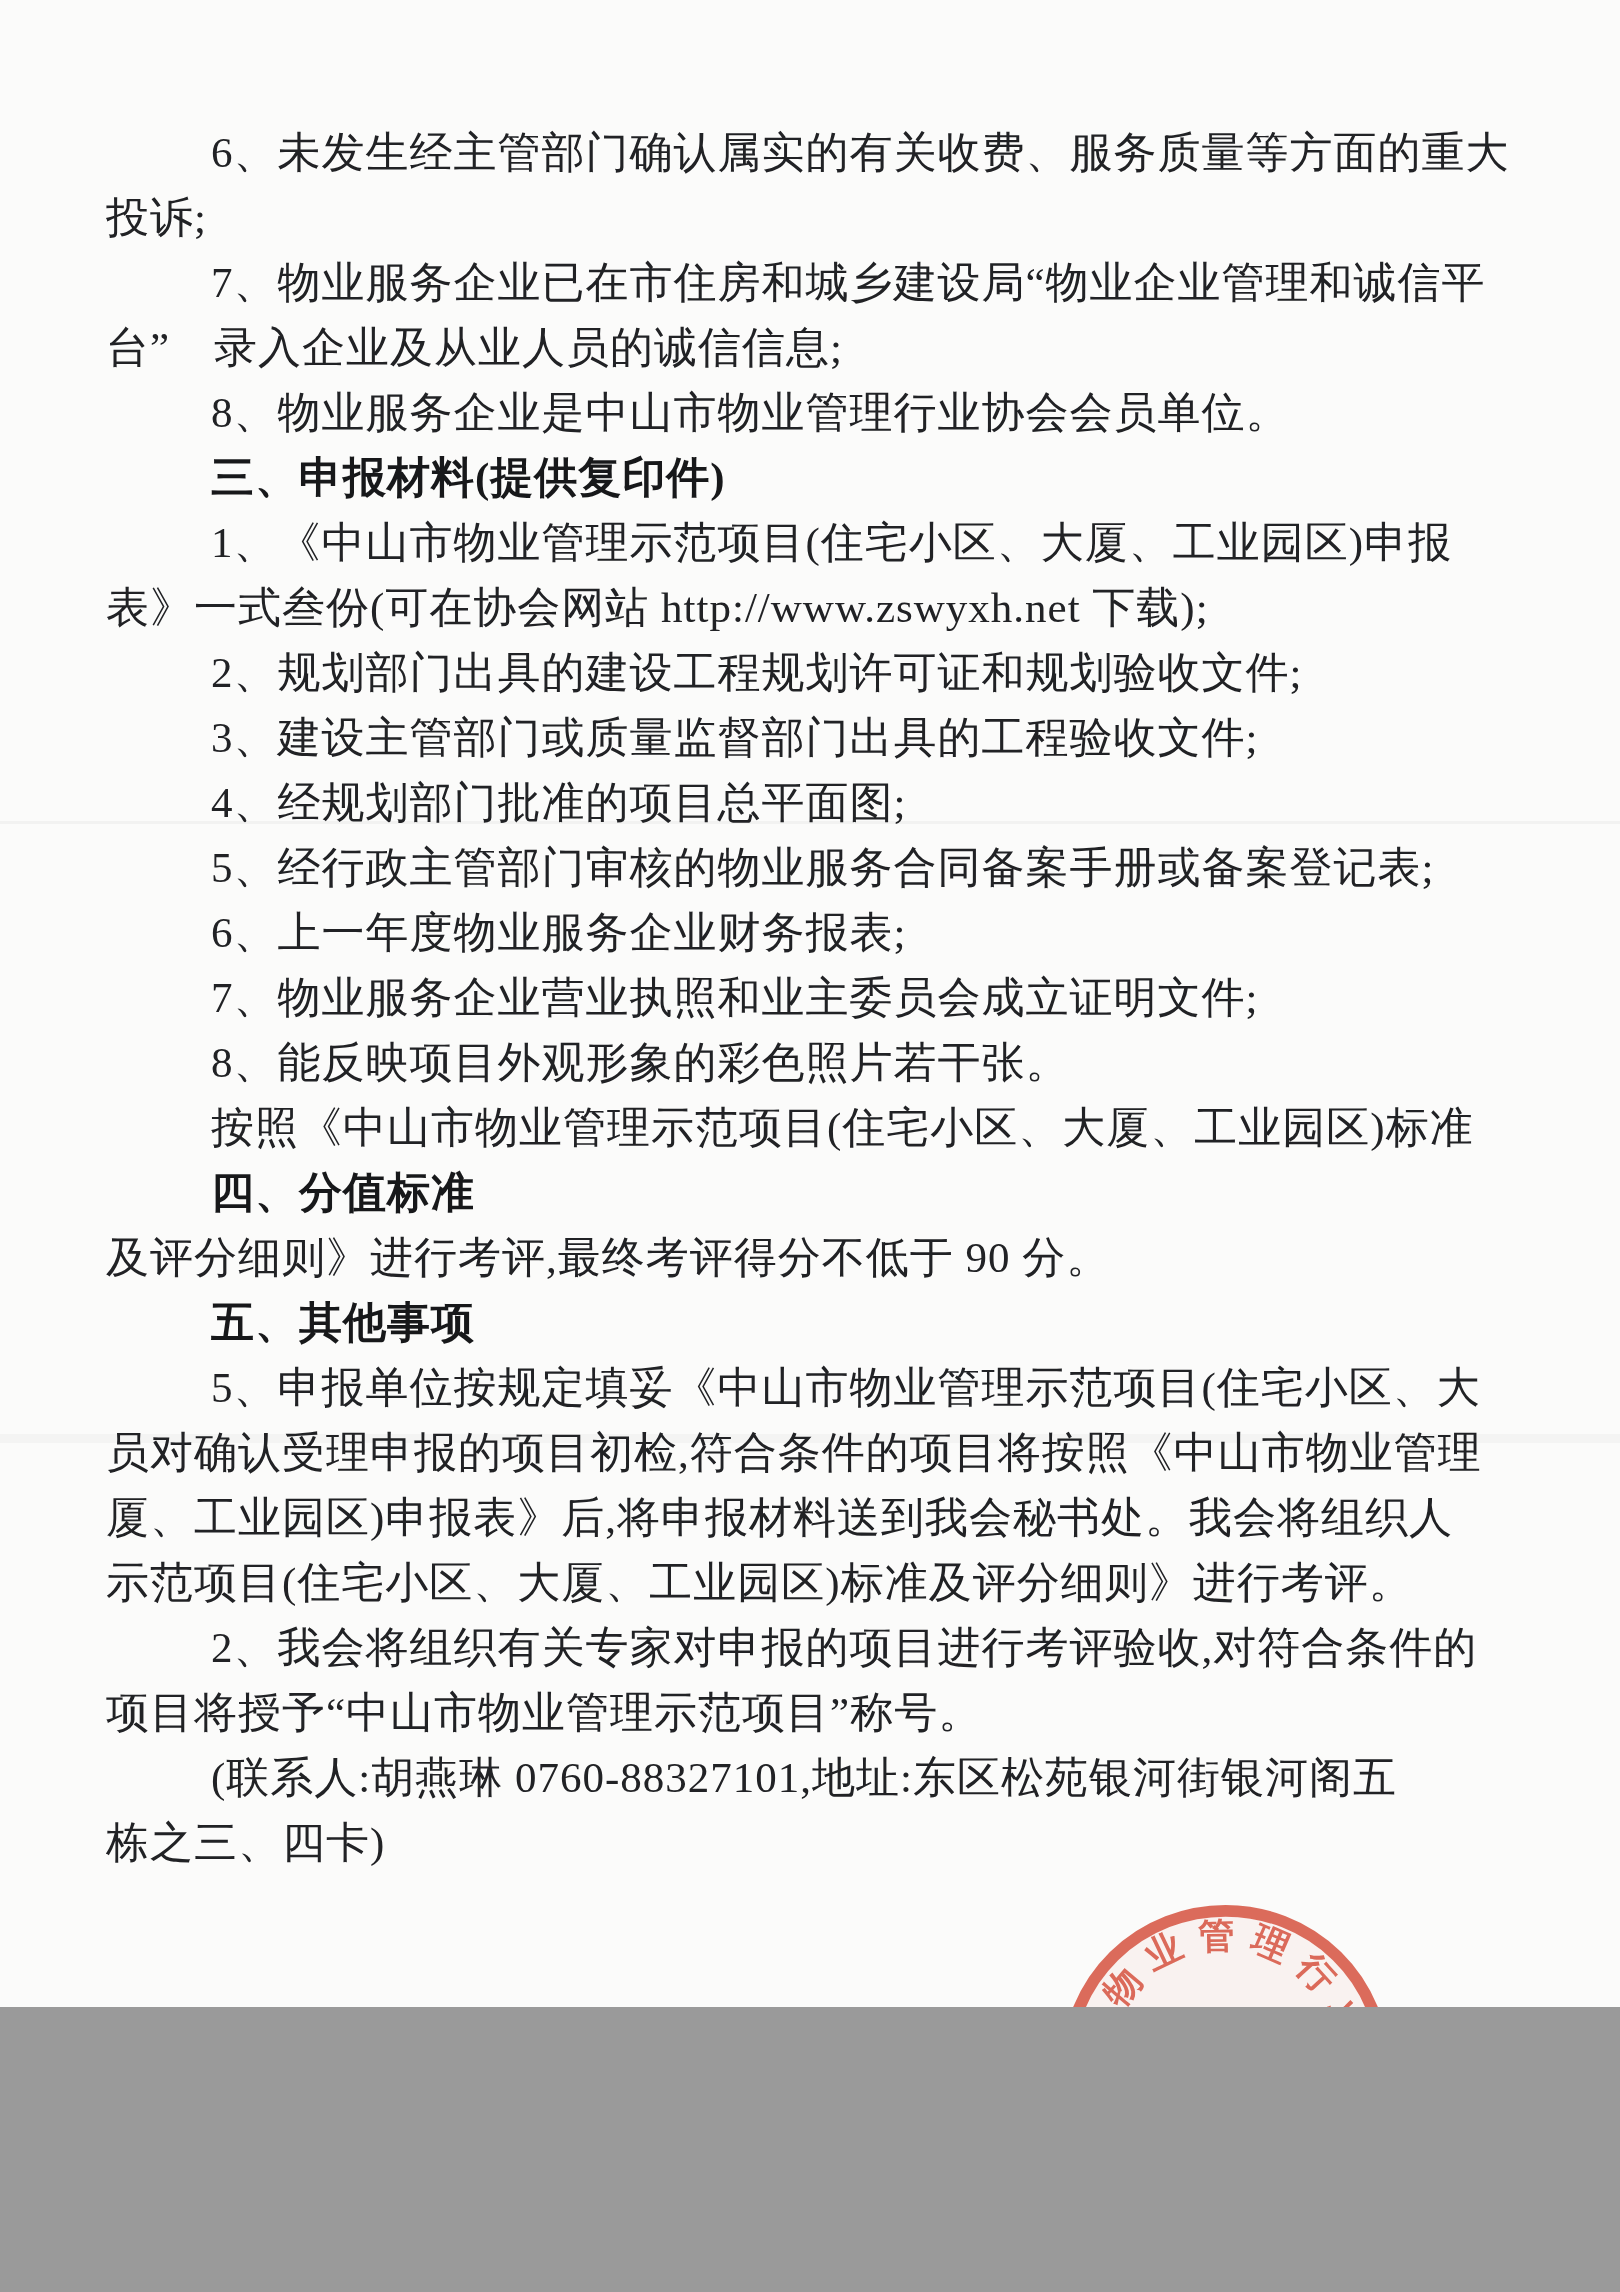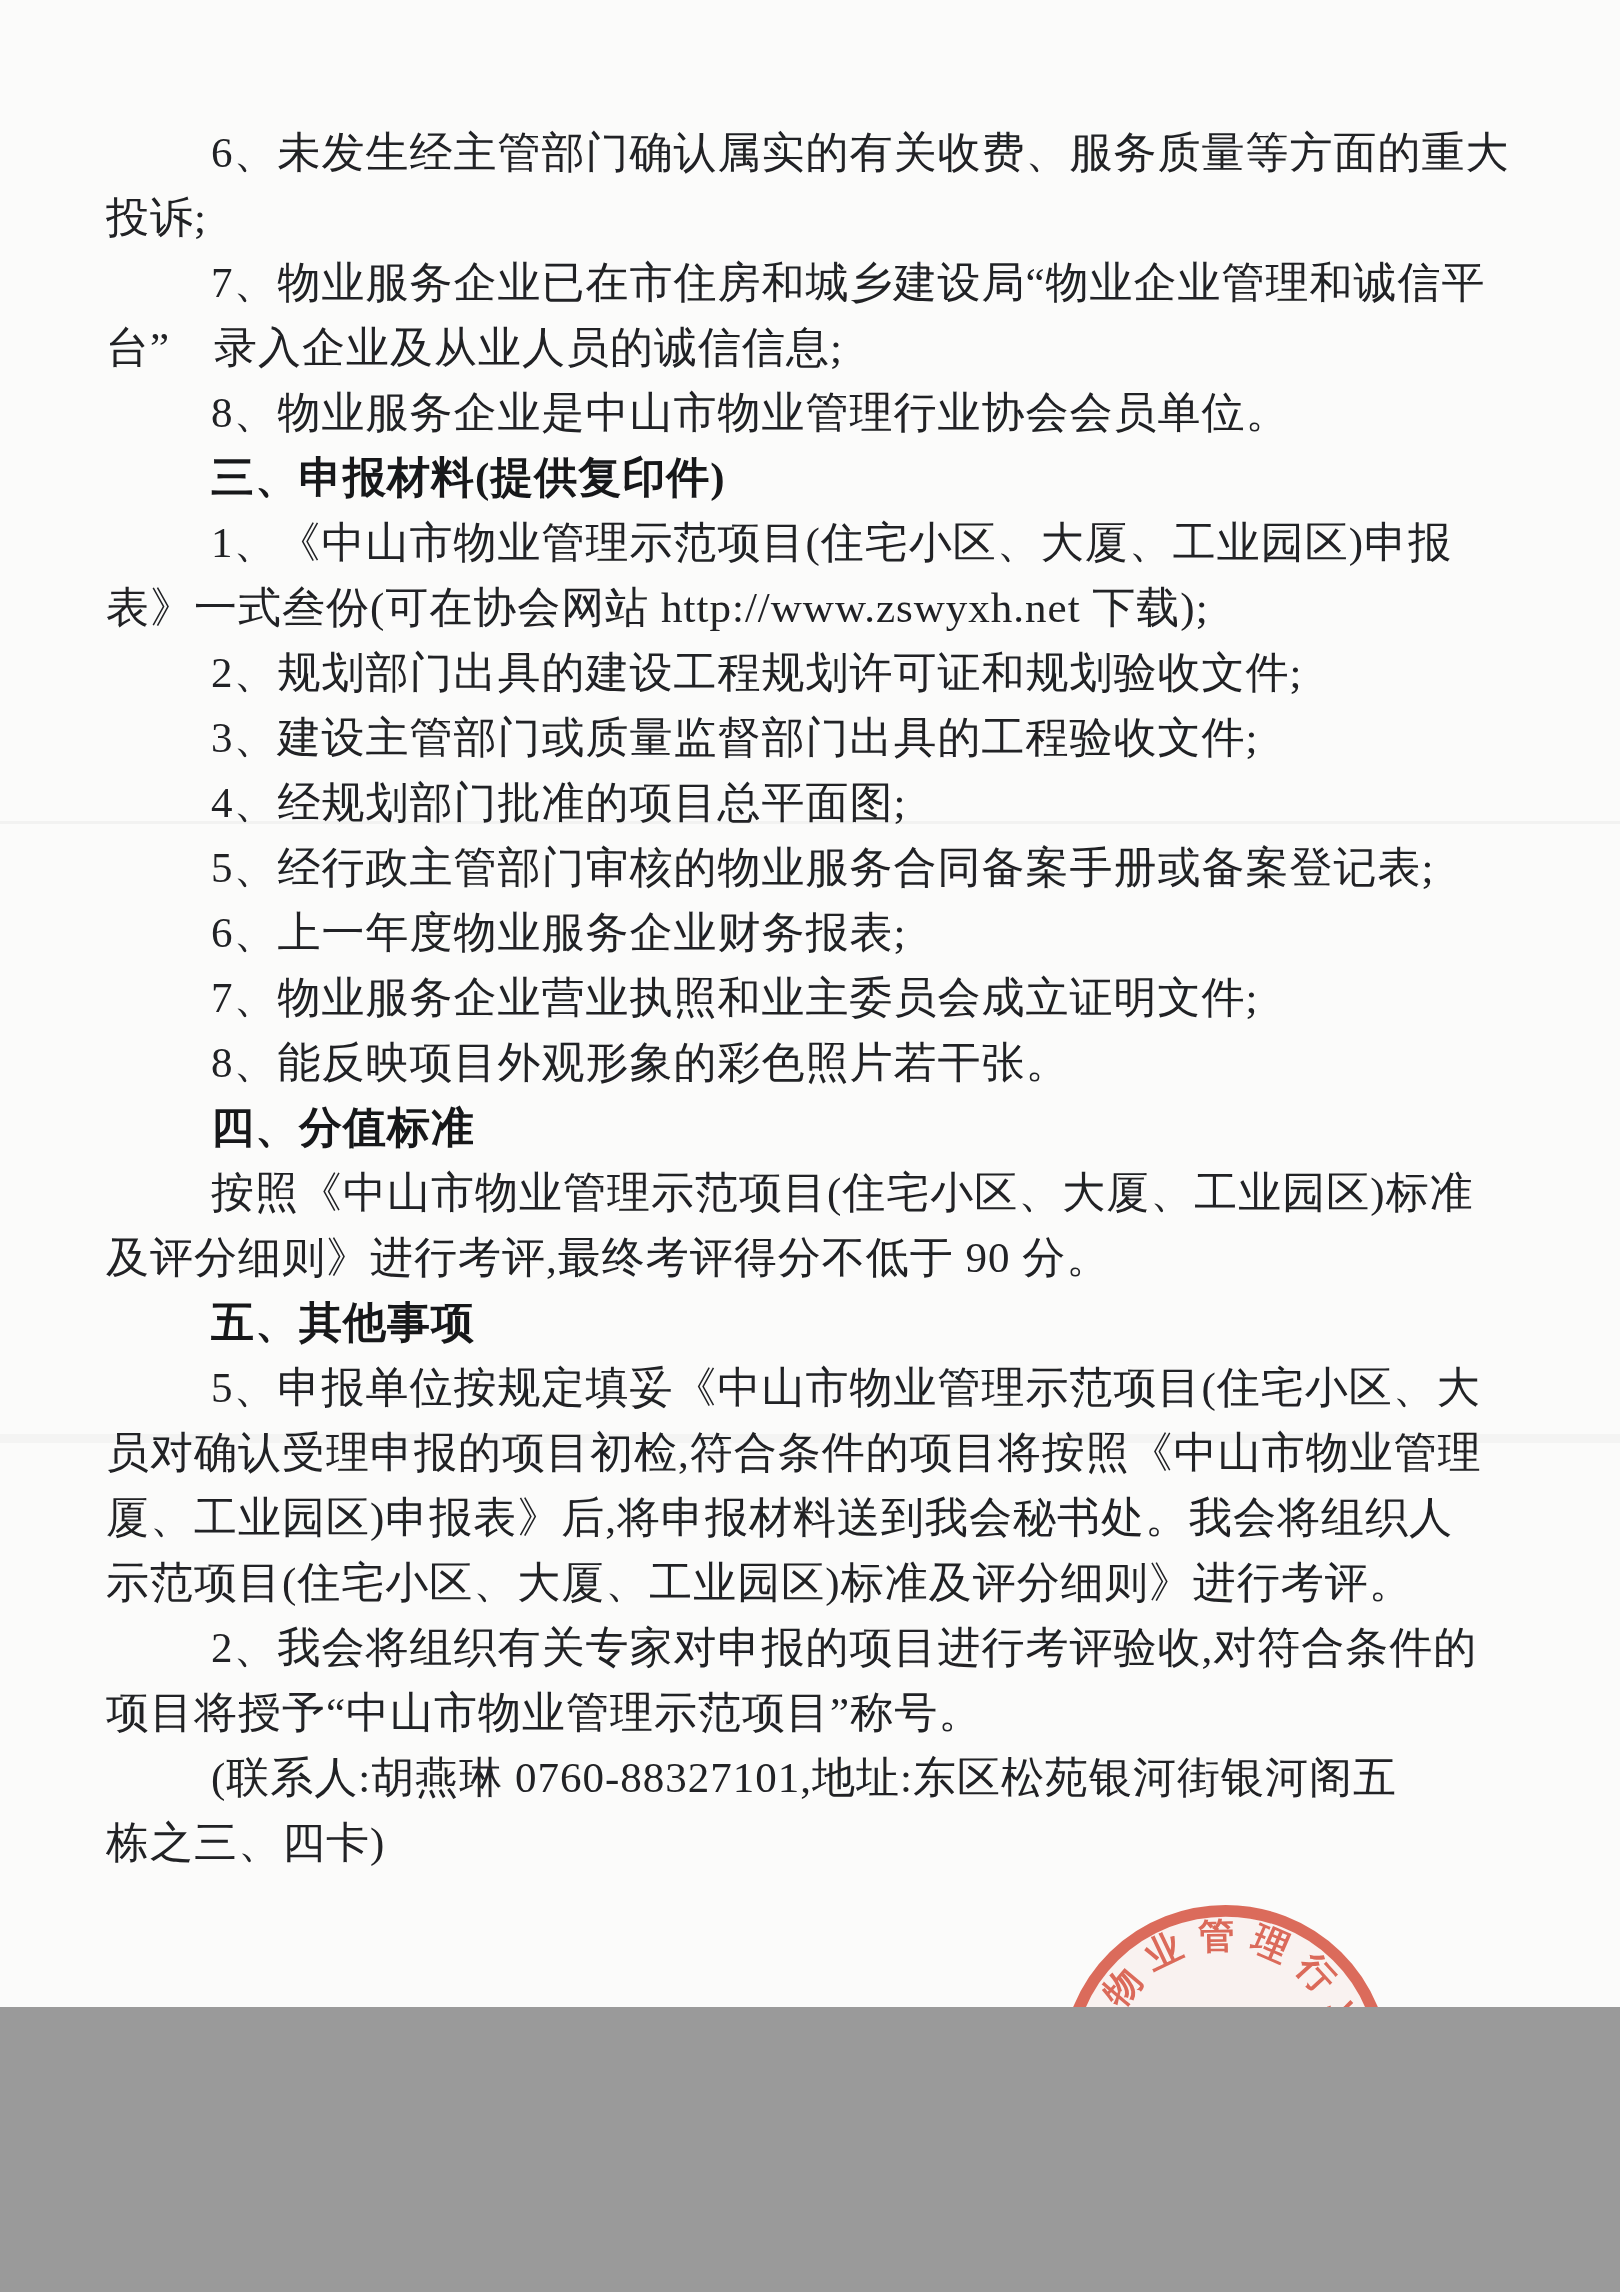--- a/index.html
+++ b/index.html
@@ -110,22 +110,22 @@
       <div class="line indent bold">三、申报材料(提供复印件)</div>
       <div class="line indent">1、《中山市物业管理示范项目(住宅小区、大厦、工业园区)申报</div>
       <div class="line">表》一式叁份(可在协会网站 http://www.zswyxh.net 下载);</div>
       <div class="line indent">2、规划部门出具的建设工程规划许可证和规划验收文件;</div>
       <div class="line indent">3、建设主管部门或质量监督部门出具的工程验收文件;</div>
       <div class="line indent">4、经规划部门批准的项目总平面图;</div>
       <div class="line indent">5、经行政主管部门审核的物业服务合同备案手册或备案登记表;</div>
       <div class="line indent">6、上一年度物业服务企业财务报表;</div>
       <div class="line indent">7、物业服务企业营业执照和业主委员会成立证明文件;</div>
       <div class="line indent">8、能反映项目外观形象的彩色照片若干张。</div>
+      <div class="line indent">按照《中山市物业管理示范项目(住宅小区、大厦、工业园区)标准</div>
       <div class="line indent bold">四、分值标准</div>
-      <div class="line indent">按照《中山市物业管理示范项目(住宅小区、大厦、工业园区)标准</div>
       <div class="line">及评分细则》进行考评,最终考评得分不低于 90 分。</div>
       <div class="line indent bold">五、其他事项</div>
       <div class="line indent">5、申报单位按规定填妥《中山市物业管理示范项目(住宅小区、大</div>
       <div class="line">员对确认受理申报的项目初检,符合条件的项目将按照《中山市物业管理</div>
       <div class="line">厦、工业园区)申报表》后,将申报材料送到我会秘书处。我会将组织人</div>
       <div class="line">示范项目(住宅小区、大厦、工业园区)标准及评分细则》进行考评。</div>
       <div class="line indent">2、我会将组织有关专家对申报的项目进行考评验收,对符合条件的</div>
       <div class="line">项目将授予“中山市物业管理示范项目”称号。</div>
       <div class="line indent">(联系人:胡燕琳 0760-88327101,地址:东区松苑银河街银河阁五</div>
       <div class="line">栋之三、四卡)</div>

